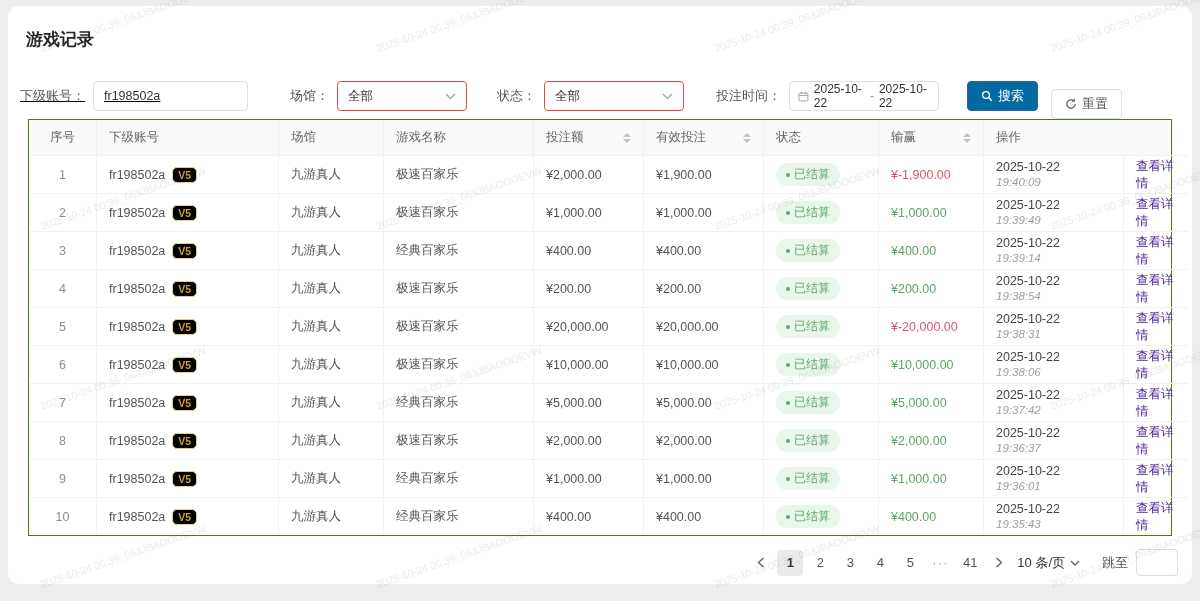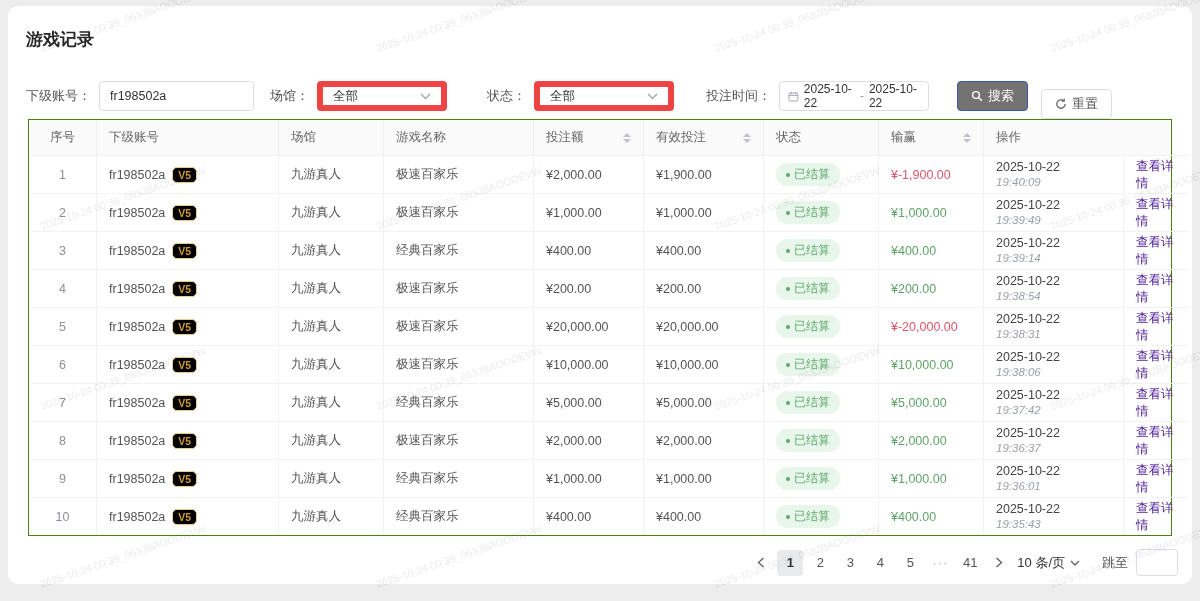--- a/index.html
+++ b/index.html
@@ -9,30 +9,30 @@
   .card { position:relative; margin:0 8px; height:578px; background:#fff;
     border-radius:10px; padding:16px 12px 0; }
   .title { font-size:17px; font-weight:bold; color:#262626; margin:6px 0 0 6px; }
 
   
   .filters { display:flex; align-items:center; margin-top:22px; }
   .flabel { font-size:13px; color:#555; margin-right:8px; white-space:nowrap; }
   .finput { width:155px; height:30px; border:1px solid #dcdfe6; border-radius:4px;
     font-size:12.5px; color:#333; padding:0 10px; outline:none;
     font-family:"Liberation Sans","DejaVu Sans",sans-serif; }
-  .fsel { width:130px; height:30px; border:6px solid #ef4444; border-radius:4px;
+  .fsel { width:130px; height:30px; border:1px solid #ef4444; border-radius:4px;
     display:flex; align-items:center; justify-content:space-between;
     padding:0 10px; font-size:12.5px; color:#333; cursor:pointer; background:#fff;gap:20px; }
   .grp { display:flex; align-items:center; }
-  .g1 { margin-left:6px; } .g2 { margin-left:16px;justify-content:center; } .g3 { margin-left:40px; }
+  .g1 { margin-left:0;text-decoration:underline; } .g2 { margin-left:42px;justify-content:center; } .g3 { margin-left:30px; }
   .g4 { margin-left:32px; }
   .daterange { width:150px; height:30px; border:1px solid #dcdfe6; border-radius:4px;
     display:flex; align-items:center; gap:5px; padding:0 8px; font-size:12px;
     color:#333; background:#fff; }
-  .btn-search { margin-left:28px; height:30px; padding:0 13px; background:#737373;
+  .btn-search { margin-left:28px; height:30px; padding:0 13px; background:#0369a1;
     color:#fff; border:1px solid #3c59a8; border-radius:4px; font-size:13px;
     display:flex; align-items:center; gap:5px; cursor:pointer; }
   .btn-reset { margin-left:13px; height:30px; padding:0 13px; background:#fff;
     color:#555; border:1px solid #dcdfe6; border-radius:4px; font-size:13px;
     display:flex; align-items:center; gap:5px; cursor:pointer;margin-top:16px; }
 
   
   .table { margin:0 8px 0; border:1px solid #4d7c0f; }
   .tr { display:grid;
     grid-template-columns:68px 182px 105px 150px 110px 120px 115px 105px 140px 64px; }

